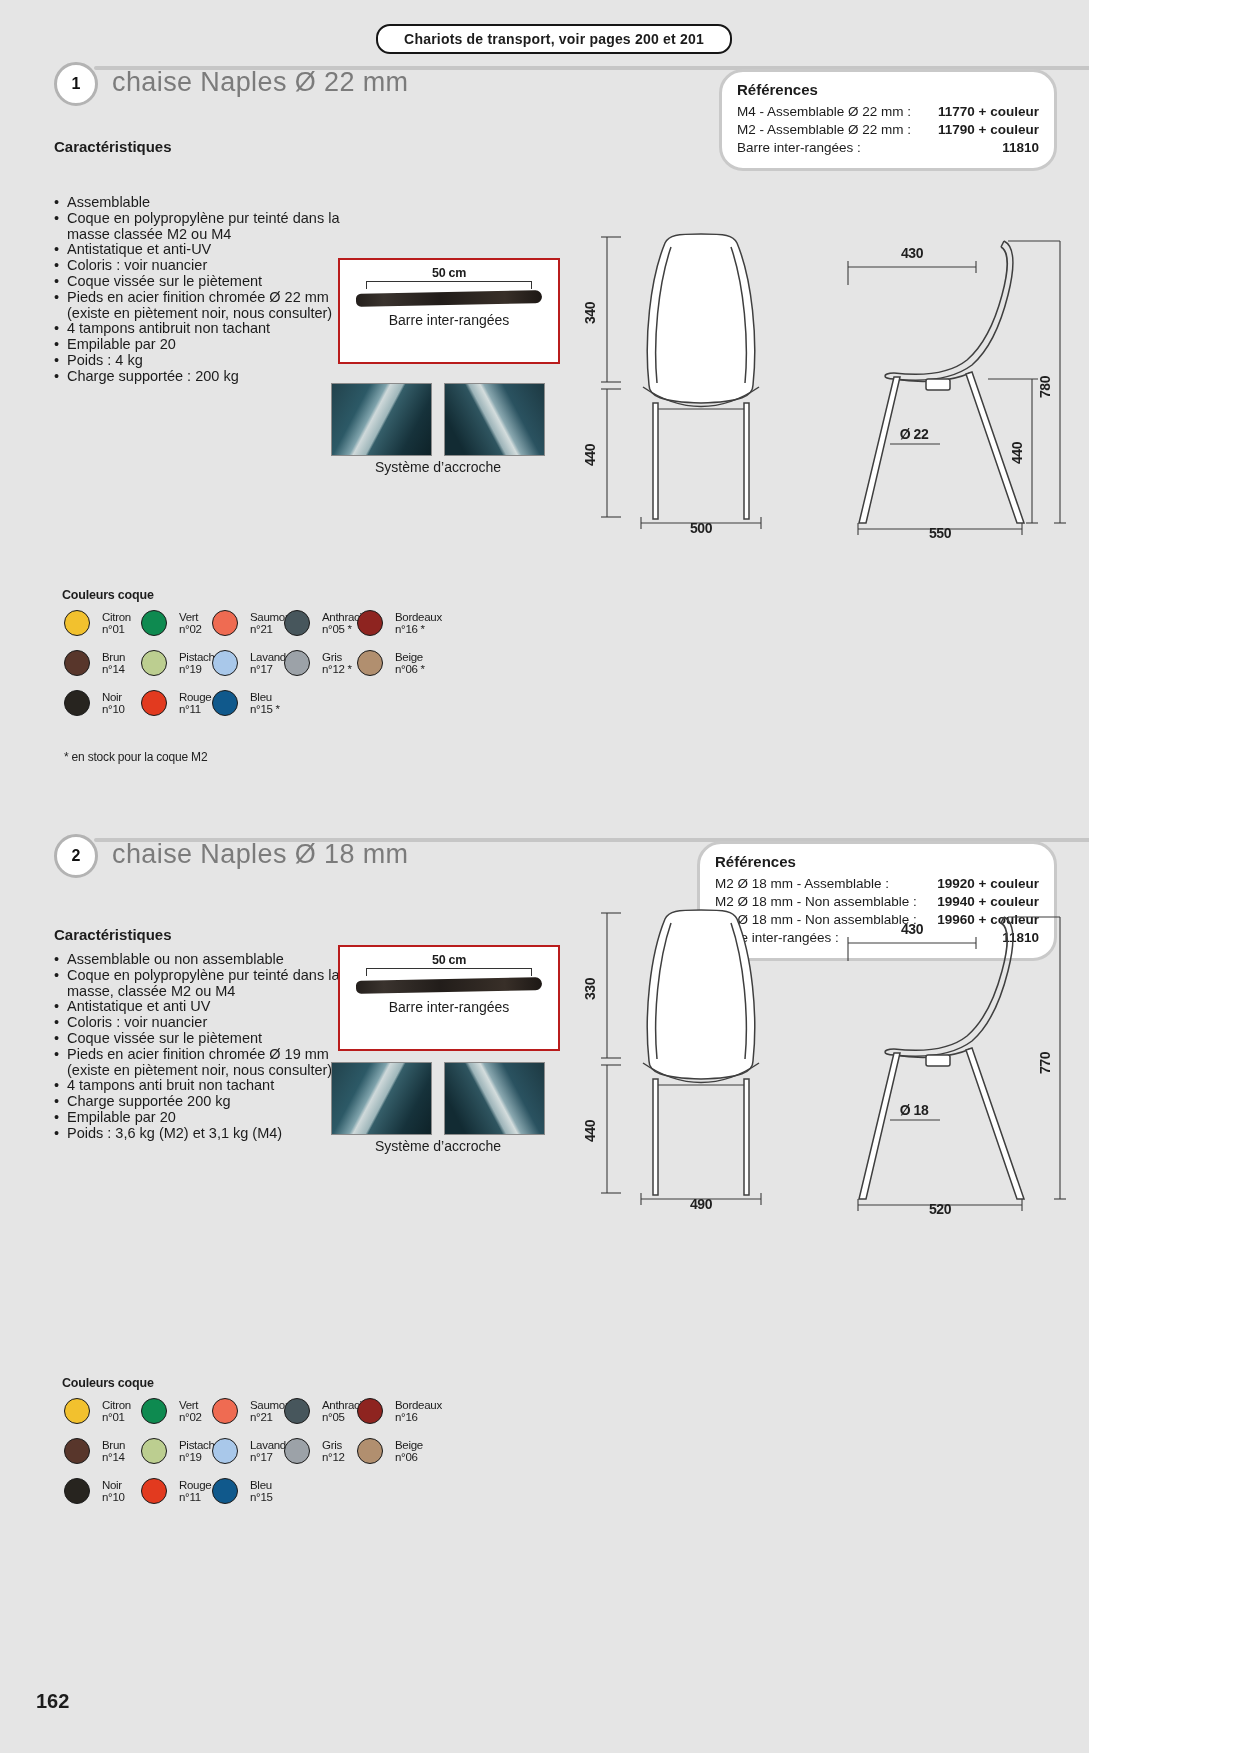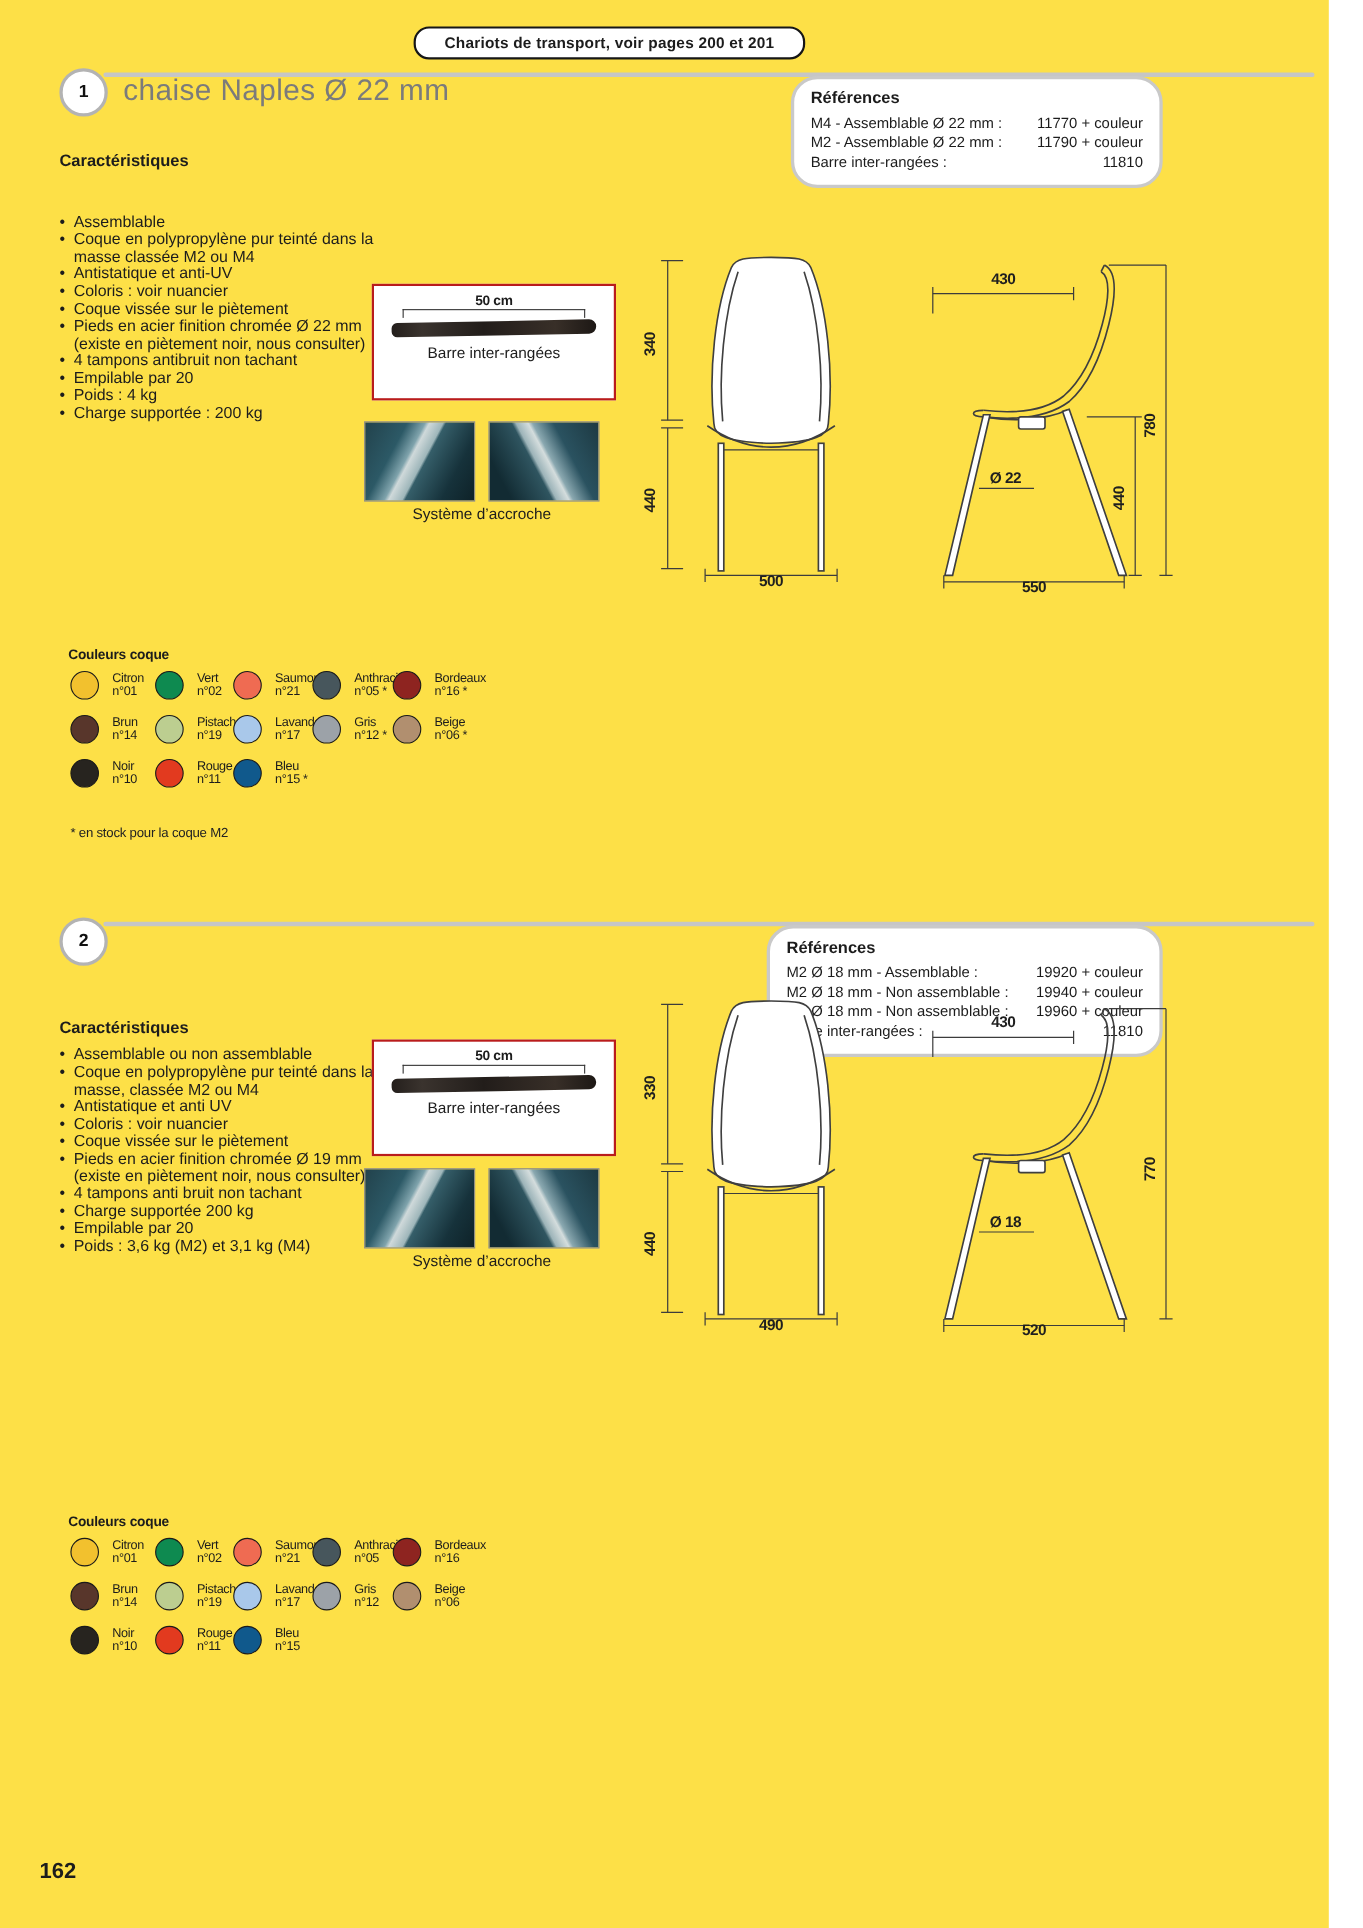--- a/index.html
+++ b/index.html
@@ -1,34 +1,34 @@
 <!DOCTYPE html>
 <html><head>
 <meta charset="utf-8">
 <style>
   html,body{margin:0;padding:0;background:#ffffff;}
-  #page{position:relative;width:1208px;height:1753px;background:#fde047;overflow:hidden;
+  #page{position:relative;width:1089px;height:1753px;background:#e5e5e5;overflow:hidden;
         font-family:"Liberation Sans",sans-serif;color:#1c1c1c;}
   .abs{position:absolute;}
 
   
   .pill{border:2px solid #161616;border-radius:14px;display:flex;align-items:center;justify-content:center;
         font-size:14px;font-weight:bold;letter-spacing:0.2px;background:#fff;}
 
   
   .sec-line{height:4px;background:#c6c6c6;border-radius:2px;}
   .num-circle{width:38px;height:38px;border:3px solid #b3b3b3;border-radius:50%;background:#fff;
               display:flex;align-items:center;justify-content:center;font-size:16px;font-weight:bold;color:#111;}
   .sec-title{font-size:27px;color:#7b7b7b;letter-spacing:0.4px;text-align:center;}
 
   
   .refbox{background:#fff;border:3px solid #c9c9c9;border-radius:24px;padding:9px 15px 11px 15px;box-sizing:border-box;}
   .ref-title{font-size:15px;font-weight:bold;margin-bottom:5px;}
   .ref-row{display:flex;justify-content:space-between;font-size:13.5px;line-height:18px;}
-  .ref-value{font-weight:normal;}
+  .ref-value{font-weight:bold;}
 
   
   .char-title{font-size:15px;font-weight:bold;}
   .chars{list-style:none;margin:0;padding:0;font-size:14.5px;line-height:15.8px;}
   .chars li{position:relative;padding-left:13px;}
   .chars li::before{content:"•";position:absolute;left:0;top:0;}
 
   
   .barre-box{border:2px solid #b91c1c;background:#fff;box-sizing:border-box;padding:6px 10px 5px 10px;}
   .bb-dim{text-align:center;font-size:12.5px;font-weight:bold;letter-spacing:-0.3px;}
@@ -273,20 +273,21 @@
         </span>
     </div>
   </div>
 
   <div class="abs footnote" style="left:64px;top:750px;">* en stock pour la coque M2</div>
 
   <div class="abs sec-line" style="left:94px;top:838px;width:1101px;"></div>
   <div class="abs num-circle" style="left:54px;top:834px;">
     <span>2</span>
   </div>
+  <div class="abs sec-title" style="left:112px;top:839px;">chaise Naples Ø 18 mm</div>
 
   <div class="abs refbox" style="left:697px;top:841px;width:360px;">
     <div class="ref-title">Références</div>
     <div class="ref-row">
       <span class="ref-label">M2 Ø 18 mm - Assemblable :</span>
       <span class="ref-value">19920 + couleur</span>
     </div>
     <div class="ref-row">
       <span class="ref-label">M2 Ø 18 mm - Non assemblable :</span>
       <span class="ref-value">19940 + couleur</span>

